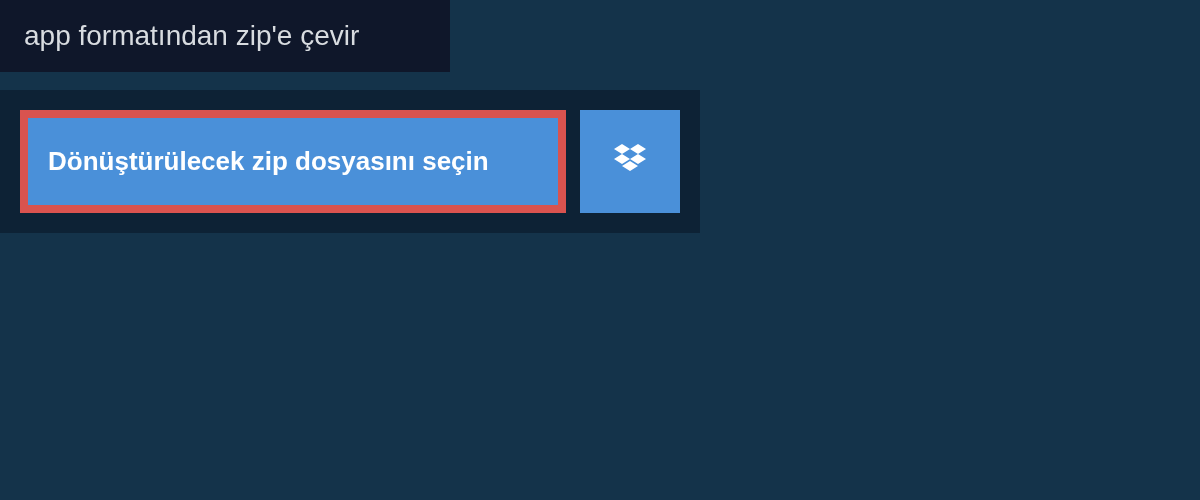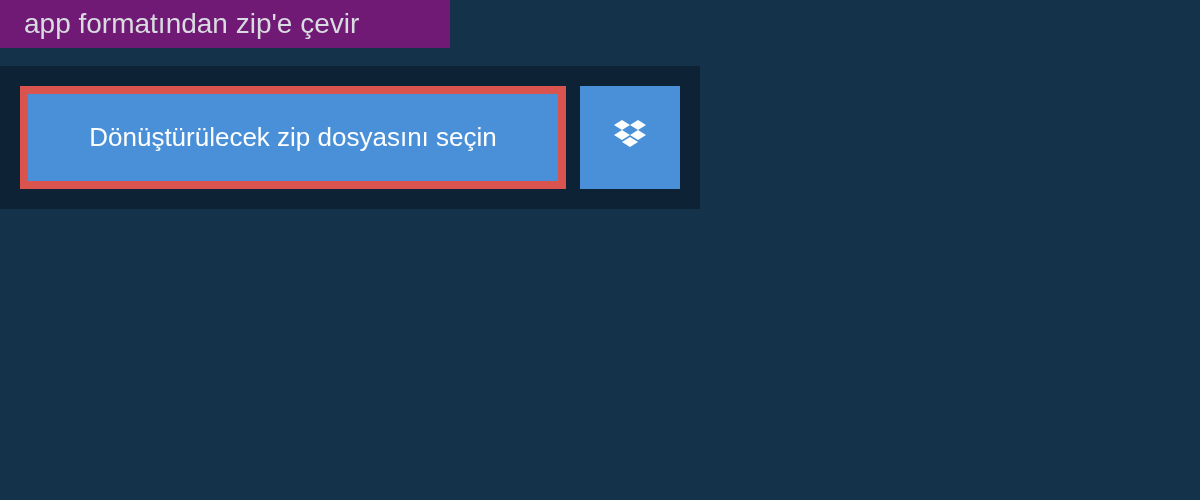--- a/index.html
+++ b/index.html
@@ -8,22 +8,22 @@
       box-sizing: border-box;
     }
     body {
       width: 1200px;
       height: 500px;
       background: #14334a;
       font-family: -apple-system, BlinkMacSystemFont, 'Segoe UI', Arial, sans-serif;
       overflow: hidden;
     }
     .header-bar {
-      background: #701a75;
-      padding: 8px 24px;
+      background: #0f172a;
+      padding: 20px 24px;
       display: inline-block;
       min-width: 450px;
     }
     .header-title {
       color: #d8dce0;
       font-size: 28px;
       font-weight: 400;
     }
     .panel {
       background: #0d2235;
@@ -33,24 +33,24 @@
       display: flex;
       gap: 14px;
       align-items: stretch;
     }
     .select-file-button {
       flex: 1;
       background: #4a90d9;
       border: 8px solid #d9534f;
       color: #ffffff;
       font-size: 26px;
-      font-weight: 400;
+      font-weight: 700;
       padding: 28px 20px;
       cursor: pointer;
-      text-align: center;
+      text-align: left;
       font-family: inherit;
     }
     .dropbox-button {
       width: 100px;
       background: #4a90d9;
       border: none;
       cursor: pointer;
       display: flex;
       align-items: center;
       justify-content: center;

